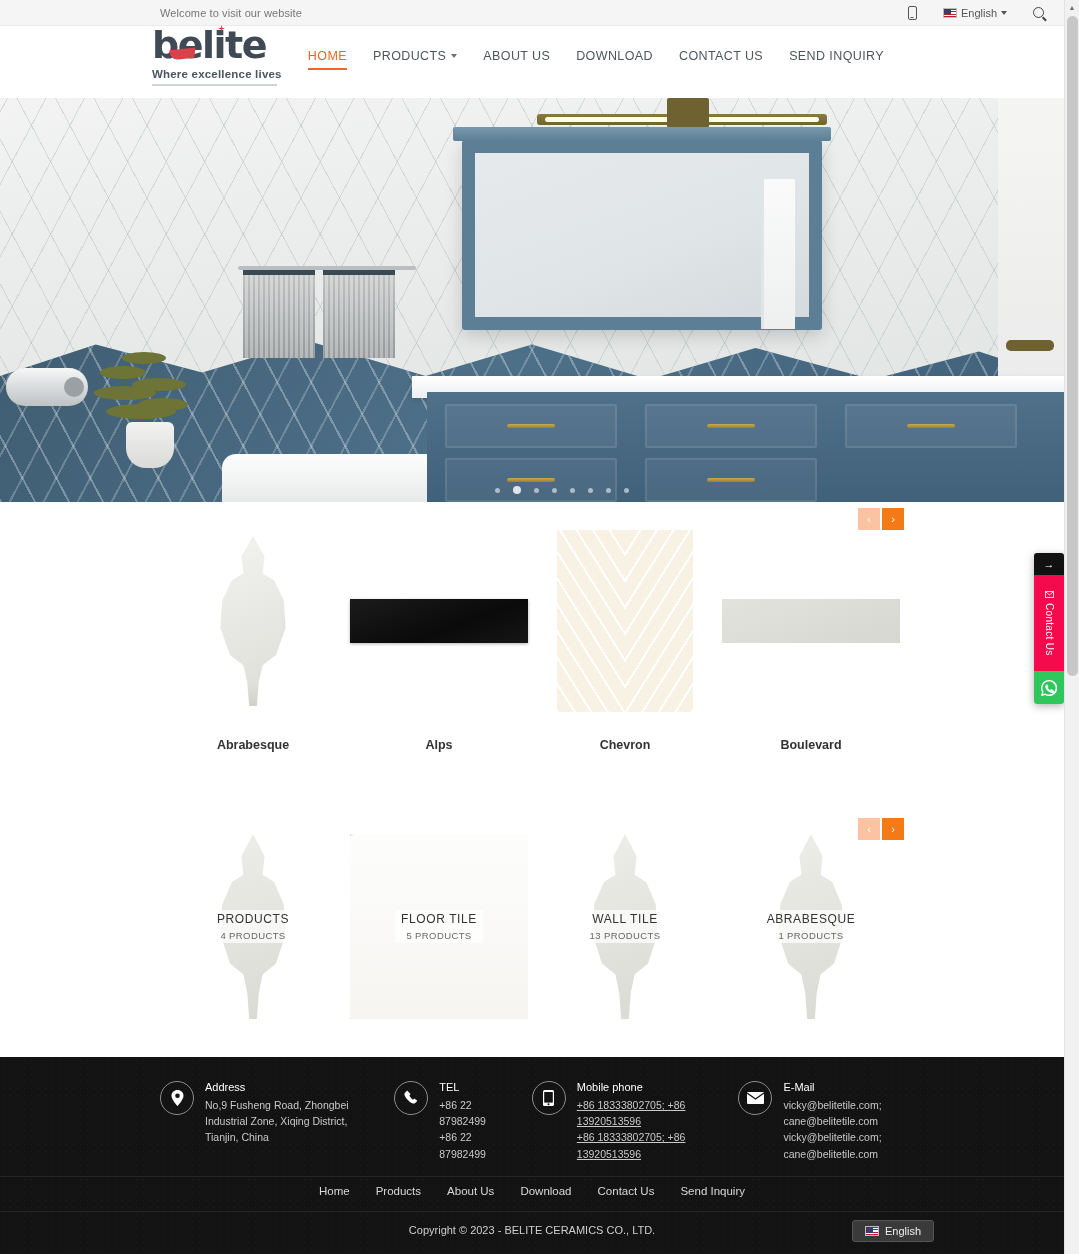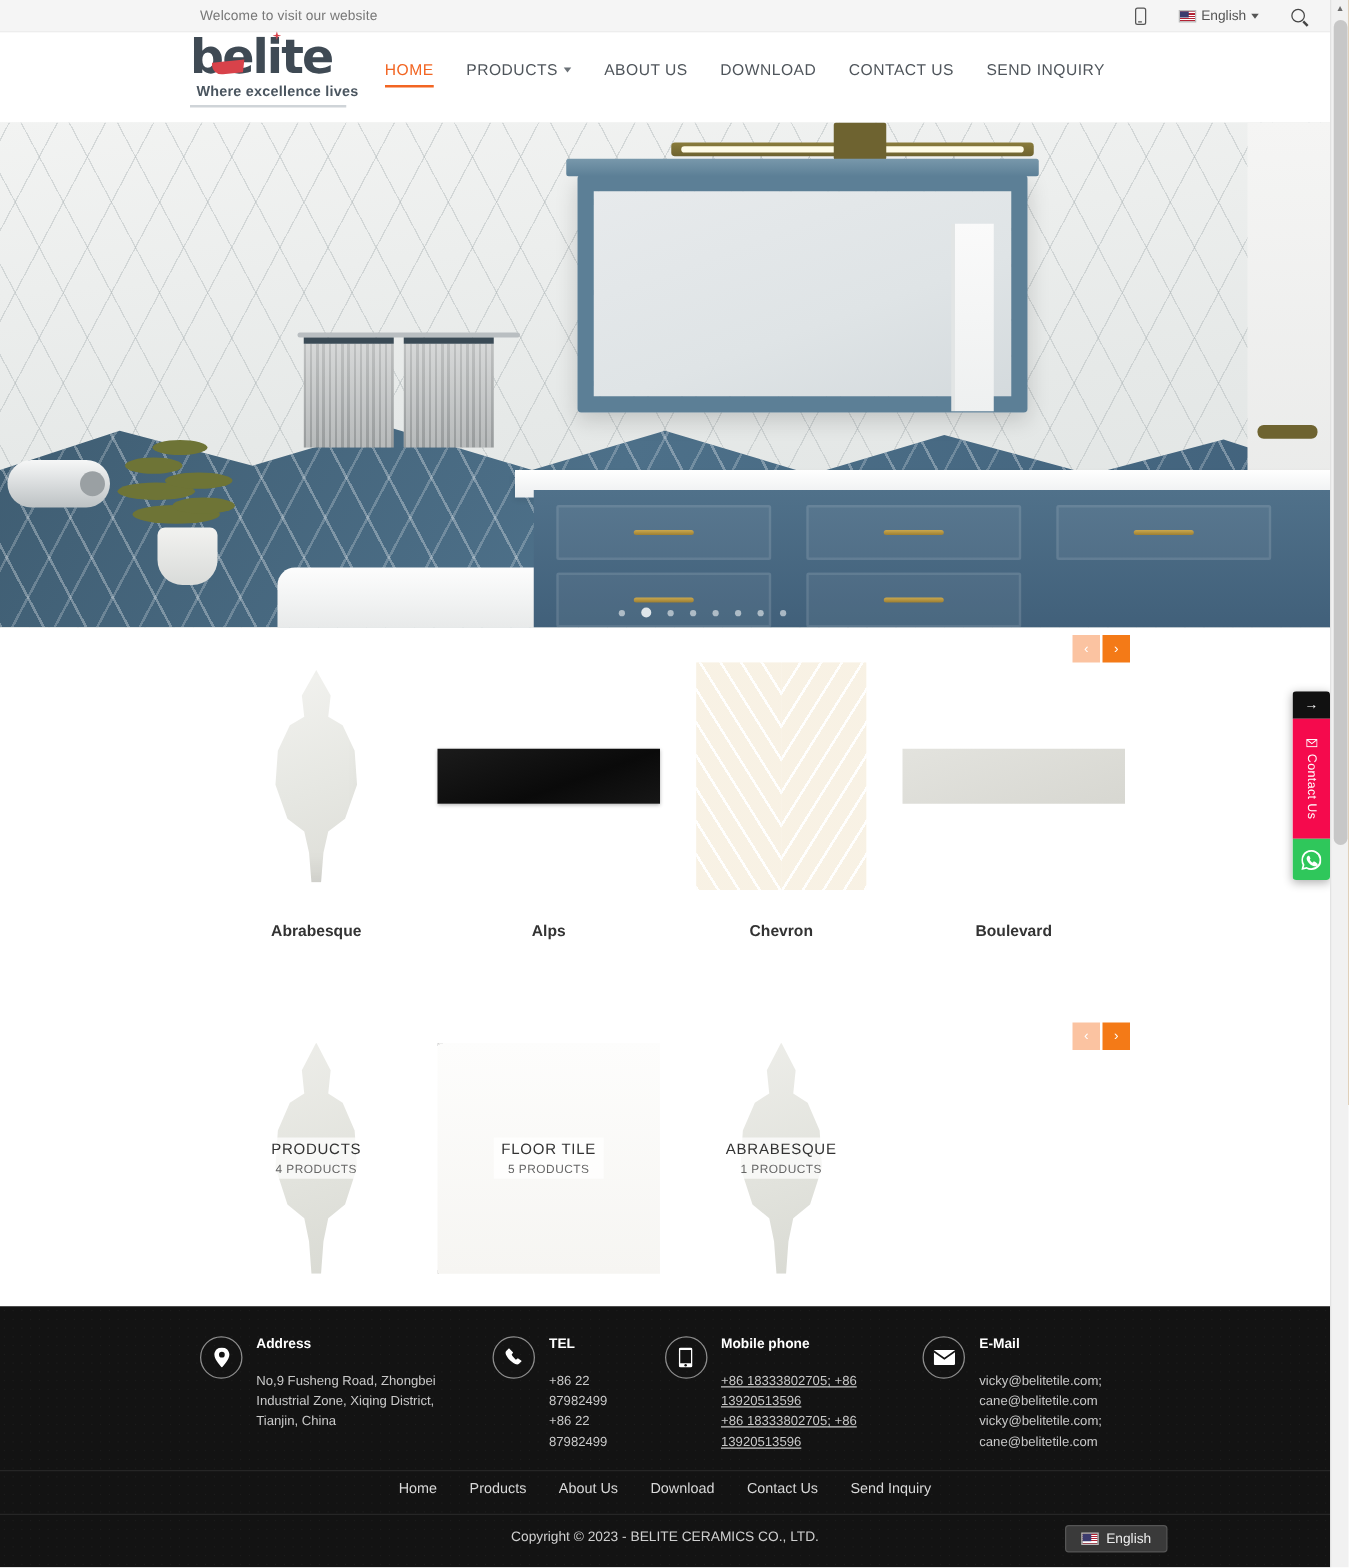--- a/index.html
+++ b/index.html
@@ -1,21 +1,21 @@
 <!DOCTYPE html>
 <html><head>
 <meta charset="utf-8">
 <style>
   * { box-sizing: border-box; margin: 0; padding: 0; }
   html, body {
     width: 1079px; height: 1254px;
     font-family: "Liberation Sans", sans-serif;
     background: #ffffff; overflow: hidden;
   }
-  .page { position: relative; width: 1079px; height: 884px; background:#a16207; }
+  .page { position: relative; width: 1079px; height: 884px; background:#bef264; }
   .viewport { position:absolute; left:0; top:0; width:1064px; height:1254px; overflow:hidden; background:#fff; }
 
   
   .topbar {
     height: 26px; background:#f5f5f5; border-bottom:1px solid #eaeaea;
     display:flex; align-items:center; padding:0 20px 0 160px; font-size:11px; color:#777;
   }
   .topbar-left { flex:1; letter-spacing:.1px; }
   .topbar-right { display:flex; align-items:center; gap:26px; }
   .mobile-ic { width:9px; height:14px; border:1.4px solid #555; border-radius:2px; position:relative; }
@@ -26,21 +26,21 @@
     background:linear-gradient(#b22234 0 11%, #fff 11% 22%, #b22234 22% 33%, #fff 33% 44%,
                #b22234 44% 55%, #fff 55% 66%, #b22234 66% 77%, #fff 77% 88%, #b22234 88% 100%);
     border:.5px solid #bbb;
   }
   .flag:before{ content:""; position:absolute; left:0;top:0;width:7px;height:5.5px;background:#3c3b6e;}
   .chev-sm { width:0;height:0;border-left:3px solid transparent;border-right:3px solid transparent;border-top:4px solid #555; }
   .search-ic { width:11px;height:11px;border:1.6px solid #444;border-radius:50%;position:relative; }
   .search-ic:after{ content:"";position:absolute;right:-4px;bottom:-3px;width:5px;height:1.6px;background:#444;transform:rotate(45deg);}
 
   
-  .header { height:72px; background:#fff; display:flex; align-items:center; padding:0 20px 12px 152px;text-align:center; }
+  .header { height:72px; background:#fff; display:flex; align-items:center; padding:0 20px 12px 152px; }
   .logo { width:140px; }
   .logo-word { display:flex; align-items:flex-end; position:relative; height:38px; }
   .logo-text { font-size:38px; font-weight:700; color:#3f4a54; letter-spacing:-1.5px; line-height:1; font-family:"DejaVu Sans", sans-serif; }
   .logo-swoosh { position:absolute; left:17px; bottom:5px; width:26px; height:10px; background:#d8424a;
                  border-radius:0 0 0 14px; transform:rotate(-6deg) skewX(-12deg); }
   .logo-dot { position:absolute; left:66px; top:-1px; width:7px; height:7px; background:#d8424a;
               clip-path:polygon(50% 0,61% 39%,100% 50%,61% 61%,50% 100%,39% 61%,0 50%,39% 39%); }
   .logo-tag { font-size:11.5px; font-weight:700; color:#4a555f; margin-top:4px; letter-spacing:.2px; }
   .logo-rule { margin-top:4px; height:2px; background:#cfd4d8; width:125px; }
   .nav { flex:1; display:flex; justify-content:flex-end; align-items:center; gap:26px; padding-right:160px; font-size:12.5px; }
@@ -149,21 +149,21 @@
   .cat-count { font-size:9.5px; color:#666; margin-top:4px; letter-spacing:.4px; }
 
   
   .footer { background:#131313; color:#ddd;
     background-image: radial-gradient(rgba(255,255,255,.05) .6px, transparent .6px);
     background-size:7px 7px; }
   .fc-row { display:flex; padding:24px 160px 14px; gap:18px; }
   .fc { display:flex; gap:11px; }
   .fc-ic { width:34px;height:34px;border:1.5px solid #8d8d8d;border-radius:50%;flex:none;
            display:flex;align-items:center;justify-content:center; }
-  .fc-ttl { font-size:11px; font-weight:700; color:#fff; margin-bottom:16px; }
+  .fc-ttl { font-size:11px; font-weight:400; color:#fff; margin-bottom:4px; }
   .fc-txt { font-size:10.5px; line-height:1.55; color:#c9c9c9; }
   .f-nav { display:flex; justify-content:center; gap:26px; padding:8px 0 14px; font-size:11.5px; color:#d8d8d8;
            border-top:1px solid #262626; margin:0 0px; }
   .f-nav span { cursor:pointer; }
   .f-copy { text-align:center; font-size:11px; color:#cfcfcf; padding:12px 0 18px; border-top:1px solid #262626; }
   .f-lang { position:absolute; right:130px; bottom:12px; background:#3a3a3a; border:1px solid #555;
             border-radius:3px; padding:4px 12px; display:flex; align-items:center; gap:6px; font-size:11px; color:#eee; cursor:pointer; }
 
   
   .float { position:absolute; right:15px; top:553px; width:30px; z-index:40; border-radius:3px; overflow:hidden;
@@ -336,20 +336,27 @@
           <div class="cat-txt">
             <div class="cat-name">PRODUCTS</div>
             <div class="cat-count">4 PRODUCTS</div>
           </div>
         </div>
         <div class="cat-cell">
           <div class="cat-bg-marble"></div>
           <div class="cat-txt">
             <div class="cat-name">FLOOR TILE</div>
             <div class="cat-count">5 PRODUCTS</div>
+          </div>
+        </div>
+        <div class="cat-cell">
+          <div class="cat-bg-tile"></div>
+          <div class="cat-txt">
+            <div class="cat-name">WALL TILE</div>
+            <div class="cat-count">13 PRODUCTS</div>
           </div>
         </div>
         <div class="cat-cell">
           <div class="cat-bg-tile"></div>
           <div class="cat-txt">
             <div class="cat-name">ABRABESQUE</div>
             <div class="cat-count">1 PRODUCTS</div>
           </div>
         </div>
       </div>

